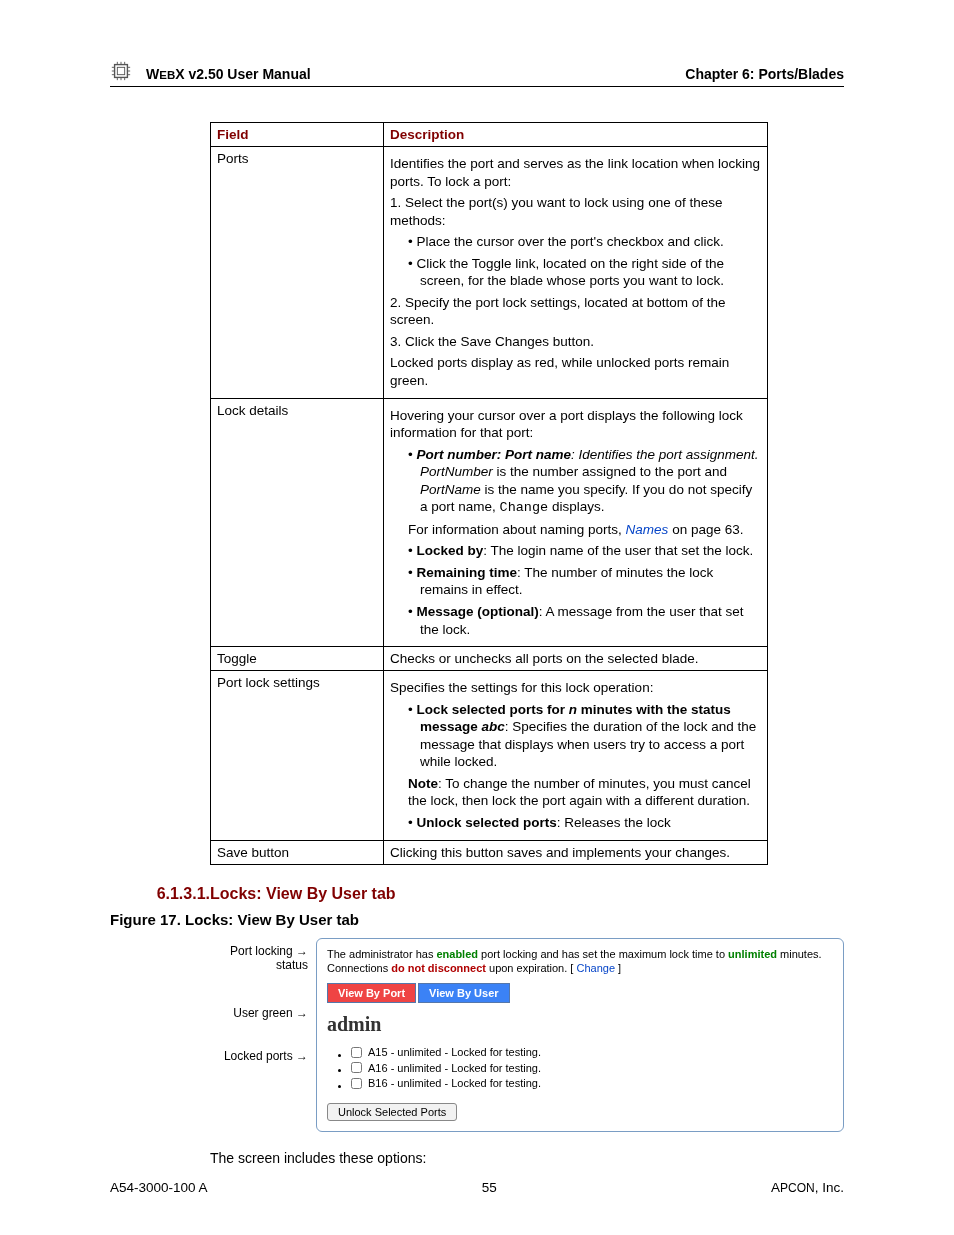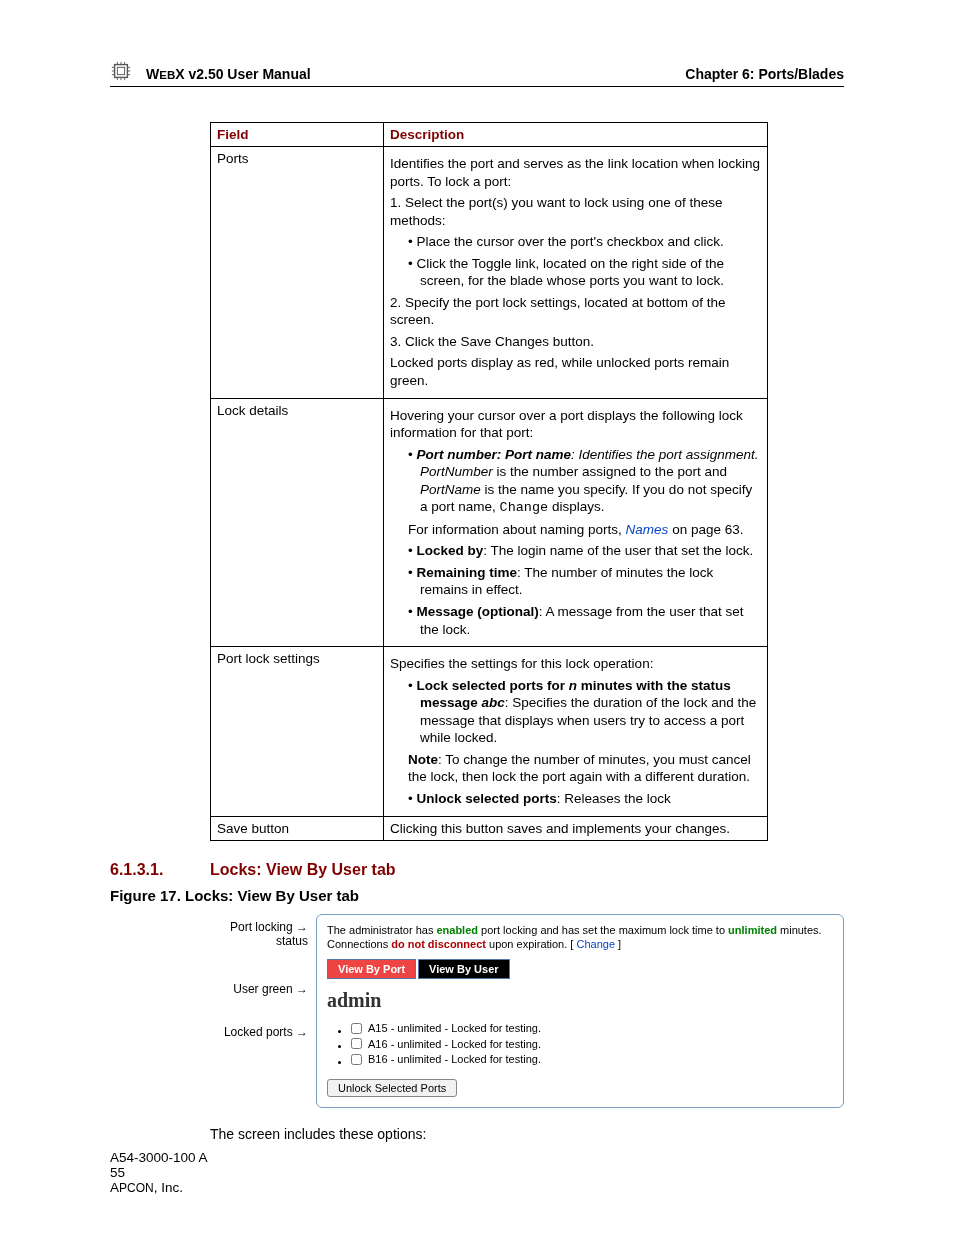--- a/index.html
+++ b/index.html
@@ -65,21 +65,21 @@
   .bul::before { content: "•  "; }
   .link { color: #0645c8; font-style: italic; }
   .mono { font-family: "Courier New", monospace; }
 
   h3.sec {
     color: #800000;
     font-weight: bold;
     font-size: 16px;
     margin: 20px 0 8px 0;
   }
-  h3.sec .num { display: inline-block; width: 100px; }
+  h3.sec .num { display: inline-block; width: 100px; text-align: right; }
   .fig-title {
     text-align: left;
     font-weight: bold;
     font-size: 15px;
     margin: 6px 0 10px 0;
   }
 
   .figure-wrap {
     margin-left: 100px;
     display: flex;
@@ -109,21 +109,21 @@
   .ss-msg .chg { color: #0645c8; }
   .tabs { display: flex; gap: 2px; margin-bottom: 10px; }
   .tab {
     font-size: 11px;
     font-weight: bold;
     padding: 3px 10px;
     border: 1px solid #5577aa;
     color: #fff;
   }
   .tab.inactive { background: #ef4444; }
-  .tab.active { background: #000000; }
+  .tab.active { background: #3b82f6; }
   .user-title {
     font-family: Georgia, 'Times New Roman', serif;
     font-size: 20px;
     font-weight: bold;
     color: #333;
     margin-bottom: 10px;
   }
   .port-list { margin: 0 0 12px 24px; padding: 0; list-style: disc; }
   .port-list li { font-size: 11px; margin: 2px 0; }
   .port-list li label { display: inline-flex; align-items: center; gap: 6px; }
@@ -144,21 +144,20 @@
   }
 
   .footer {
     position: absolute;
     bottom: 40px;
     left: 110px;
     right: 110px;
     display: flex;
     justify-content: space-between;
     font-size: 13.5px;
-    flex-direction: column;
   }
 </style>
 </head>
 <body>
 
 <div class="page">
 
   <div class="header">
     <svg class="chip-icon" viewBox="0 0 24 24">
       <rect x="5" y="5" width="14" height="14" fill="none" stroke="#555" stroke-width="1.5"></rect>
@@ -201,20 +200,24 @@
     <tr>
       <td class="field">Lock details</td>
       <td>
         <div class="p">Hovering your cursor over a port displays the following lock information for that port:</div>
         <div class="bul"><b><i>Port number: Port name</i></b><i>: Identifies the port assignment. </i><i>PortNumber</i><span> is the number assigned to the port and </span><i>PortName</i><span> is the name you specify. If you do not specify a port name, </span><span class="mono">Change</span><span> displays.</span></div>
         <div class="p" style="margin-left:18px"><span>For information about naming ports, </span><a class="link">Names</a><span> on page 63.</span></div>
         <div class="bul"><b>Locked by</b><span>: The login name of the user that set the lock.</span></div>
         <div class="bul"><b>Remaining time</b><span>: The number of minutes the lock remains in effect.</span></div>
         <div class="bul"><b>Message (optional)</b><span>: A message from the user that set the lock.</span></div>
       </td>
+    </tr>
+    <tr>
+      <td class="field">Toggle</td>
+      <td>Checks or unchecks all ports on the selected blade.</td>
     </tr>
     <tr>
       <td class="field">Port lock settings</td>
       <td>
         <div class="p">Specifies the settings for this lock operation:</div>
         <div class="bul"><b><span>Lock selected ports for </span><i>n</i><span> minutes with the status message </span><i>abc</i></b><span>: Specifies the duration of the lock and the message that displays when users try to access a port while locked.</span></div>
         <div class="p" style="margin-left:18px"><b>Note</b><span>: To change the number of minutes, you must cancel the lock, then lock the port again with a different duration.</span></div>
         <div class="bul"><b>Unlock  selected ports</b><span>: Releases the lock</span></div>
       </td>
     </tr>

